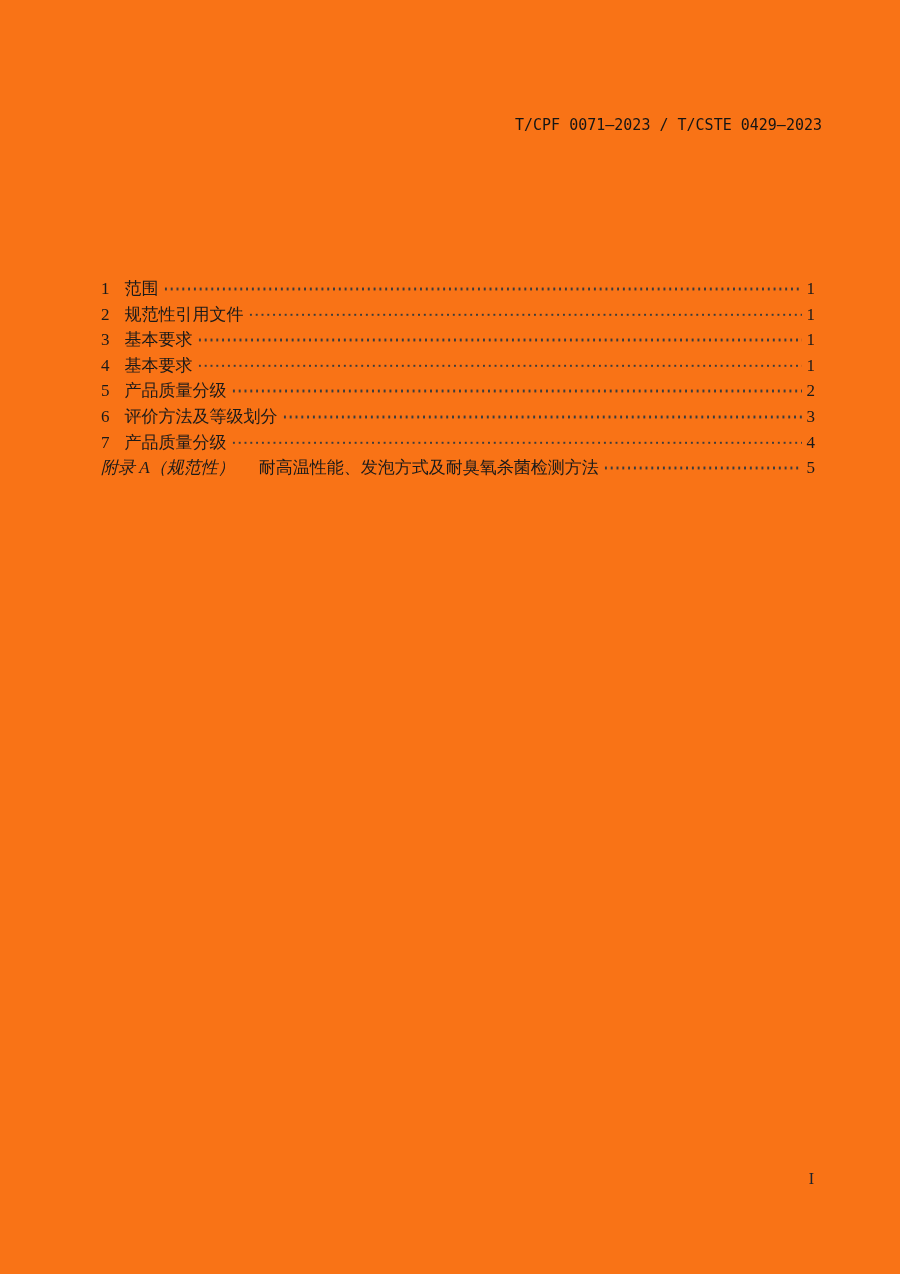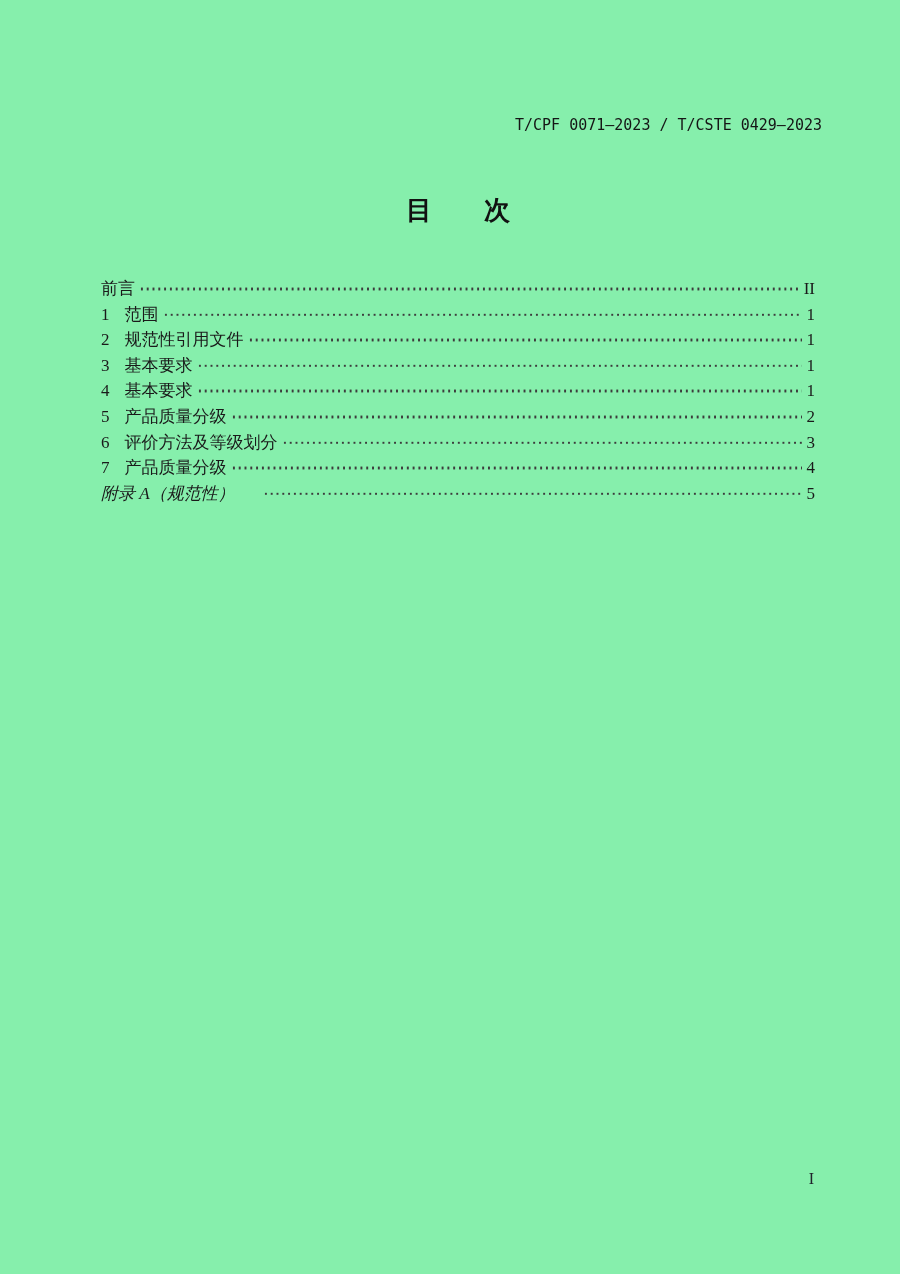--- a/index.html
+++ b/index.html
@@ -4,21 +4,21 @@
 <style>
   html, body { margin: 0; padding: 0; }
   body {
     width: 900px; height: 1274px;
     background: #ffffff;
     position: relative;
     overflow: hidden;
     font-family: "Liberation Serif", "DejaVu Serif", serif;
     color: #1a1a1a;
   }
-  .page { position: absolute; inset: 0; background: #86efac; }
+  .page { position: absolute; inset: 0; background: #f97316; }
 
   .doc-header {
     position: absolute;
     top: 115px; left: 0; right: 78px;
     text-align: right;
     font-family: "DejaVu Sans Mono", "Liberation Mono", monospace;
     font-size: 15px; line-height: 18px;
     letter-spacing: 0px;
     color: #151515;
     transform: scaleY(1.08);
@@ -72,30 +72,23 @@
     color: #20242c;
   }
 </style>
 </head>
 <body>
 
 <div class="page">
 
   <div class="doc-header">T/CPF 0071—2023 / T/CSTE 0429—2023</div>
 
-  <div class="doc-title">目　　次</div>
 
   <div class="toc">
 
-    <div class="toc-row">
-
-      <span class="toc-label">前言</span>
-      <span class="toc-dots"></span>
-      <span class="toc-page">II</span>
-    </div>
 
     <div class="toc-row">
       <span class="toc-num">1</span>
       <span class="toc-label">范围</span>
       <span class="toc-dots"></span>
       <span class="toc-page">1</span>
     </div>
 
     <div class="toc-row">
       <span class="toc-num">2</span>
@@ -134,20 +127,21 @@
 
     <div class="toc-row">
       <span class="toc-num">7</span>
       <span class="toc-label">产品质量分级</span>
       <span class="toc-dots"></span>
       <span class="toc-page">4</span>
     </div>
 
     <div class="toc-row appendix">
       <span class="toc-num">附录 A（规范性）</span>
+      <span class="toc-label">耐高温性能、发泡方式及耐臭氧杀菌检测方法</span>
       <span class="toc-dots"></span>
       <span class="toc-page">5</span>
     </div>
 
   </div>
 
   <div class="doc-footer">I</div>
 
 </div>
 

